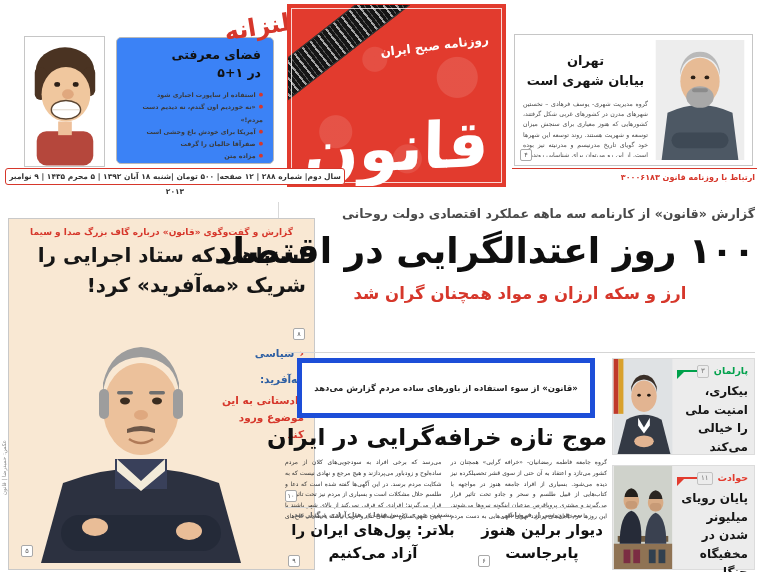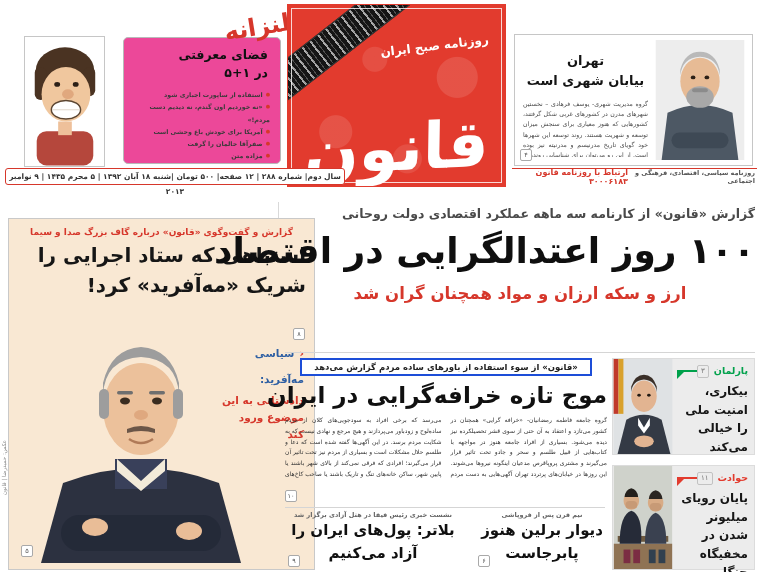--- a/index.html
+++ b/index.html
@@ -8,21 +8,21 @@
     position:relative; width:758px; height:572px; margin:0 auto;
     background:#ffffff; overflow:hidden;
     font-family:"DejaVu Sans", sans-serif; direction:rtl;
   }
   .abs { position:absolute; }
 
   
   .caricature-box { left:24px; top:36px; width:81px; height:131px; border:1px solid #c6c6c6; background:#fff; overflow:hidden; }
   .caricature-box svg { display:block; width:100%; height:100%; }
 
-  .satire-box { left:123px; top:37px; width:158px; height:127px; border:1px solid #b9b9b9; border-radius:5px; background:#ec4899; padding:8px 10px 4px 6px; }
+  .satire-box { left:116px; top:37px; width:158px; height:127px; border:1px solid #b9b9b9; border-radius:5px; background:#3b82f6; padding:8px 10px 4px 6px; }
   .satire-title { font-size:12.5px; font-weight:bold; color:#111; text-align:right; line-height:1.4; width:92px; margin-right:2px; }
   .satire-list { list-style:none; margin-top:8px; text-align:right; }
   .satire-list li { font-size:6.3px; font-weight:bold; color:#3a3a3a; line-height:1.95; }
   .satire-list li::before { content:"●"; color:#d6372b; font-size:5px; margin-left:3px; vertical-align:1px; }
 
   .tanzane { left:220px; top:12px; width:90px; height:46px; color:#d6372b; font-size:24px; font-weight:bold; transform:rotate(-9deg); text-align:center; }
 
   .masthead { left:287px; top:4px; width:219px; height:183px; background:#e23b2e; border:1.5px solid #e23b2e; overflow:hidden; }
   .masthead .inner-line { position:absolute; inset:3px; border:1px solid rgba(255,255,255,.8); pointer-events:none; }
   .masthead .pattern { position:absolute; inset:0;
@@ -78,21 +78,21 @@
   .lead-headline { margin-top:9px; text-align:center; font-size:36px; font-weight:bold; color:#0f0f0f; white-space:nowrap; letter-spacing:-0.5px; }
   .lead-subhead { margin-top:13px; text-align:center; font-size:16.5px; font-weight:bold; color:#d6372b; }
   .lead .pnum { position:absolute; left:8px; top:122px; }
 
   .hline { background:#d5d5d5; height:1px; }
   .hline1 { left:285px; top:352px; width:470px; }
   .hline2 { left:285px; top:507px; width:320px; }
 
   
   .superstition { left:285px; top:358px; width:322px; height:146px; }
-  .kicker-box { margin:0 auto; width:max-content; max-width:98%; border:2px solid #1d4ed8; background:#fff; padding:2px 12px; font-size:8.5px; font-weight:bold; color:#222; text-align:center; white-space:nowrap; }
+  .kicker-box { margin:0 auto; width:max-content; max-width:98%; border:5px solid #1d4ed8; background:#fff; padding:20px 12px; font-size:8.5px; font-weight:bold; color:#222; text-align:center; white-space:nowrap; }
   .sup-headline { margin-top:6px; text-align:center; font-size:23px; font-weight:bold; color:#101010; white-space:nowrap; }
   .sup-body { margin-top:7px; height:72px; overflow:hidden; column-count:2; column-gap:9px; font-size:6px; color:#333; text-align:justify; line-height:1.8; }
   .superstition .pnum { position:absolute; left:0; bottom:2px; }
 
   
   .brief { position:absolute; top:511px; height:58px; }
   .brief .kicker { text-align:center; font-size:6.5px; font-weight:bold; color:#666; }
   .brief .headline { text-align:center; font-size:15px; font-weight:bold; color:#101010; line-height:1.55; }
   .brief .pnum { position:absolute; left:0; bottom:2px; }
   .brief-blatter { left:288px; width:170px; }
@@ -178,21 +178,20 @@
     <div class="tehran-title">
       <span style="display:block">تهران</span>
       <span style="display:block">بیابان شهری است</span>
     </div>
     <div class="tehran-body">گروه مدیریت شهری- یوسف فرهادی – نخستین شهرهای مدرن در کشورهای غربی شکل گرفتند، کشورهایی که هنوز معیاری برای سنجش میزان توسعه و شهریت هستند. روند توسعه این شهرها خود گویای تاریخ مدرنیسم و مدرنیته نیز بوده است. از این رو می‌توان برای شناسایی روندهای پیشرفت و پویش‌های تاریخی، شهرها را به عنوان یک ملاک قرار داد…</div>
     <div class="pnum abs" style="left:5px; bottom:4px;">۴</div>
   </div>
 
   <div class="abs issue-bar">سال دوم| شماره ۲۸۸ | ۱۲ صفحه| ۵۰۰ تومان |شنبه ۱۸ آبان ۱۳۹۲ | ۵ محرم ۱۴۳۵ | ۹ نوامبر ۲۰۱۳</div>
   <div class="abs category-strip">
-    <span class="category-line">روزنامه سیاسی، اقتصادی، فرهنگی و اجتماعی</span>
     <span class="contact-line">ارتباط با روزنامه قانون ۳۰۰۰۶۱۸۳</span>
   </div>
 
   <div class="abs v-divider"></div>
 
   <div class="abs mah-box">
     <div class="mah-kicker">گزارش و گفت‌وگوی «قانون» درباره گاف بزرگ صدا و سیما</div>
     <div class="mah-headline">اشتباهی که ستاد اجرایی را شریک «مه‌آفرید» کرد!</div>
     <div class="mah-quote">
       <span class="quote-marker">‹</span>

